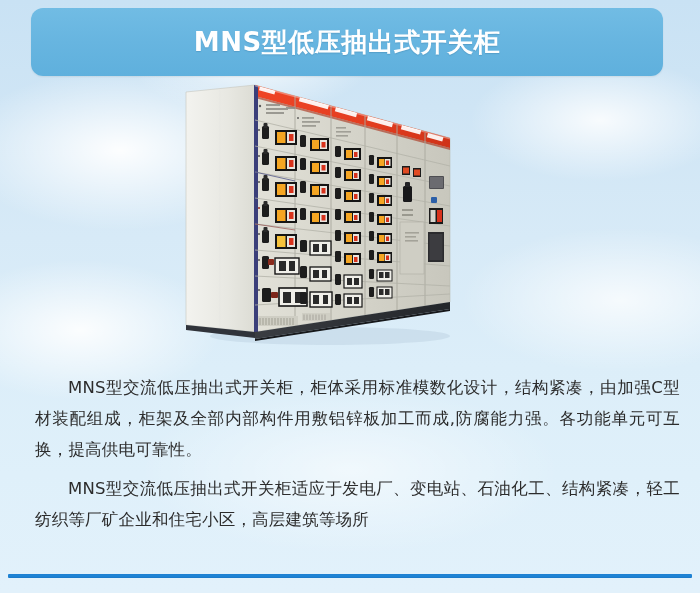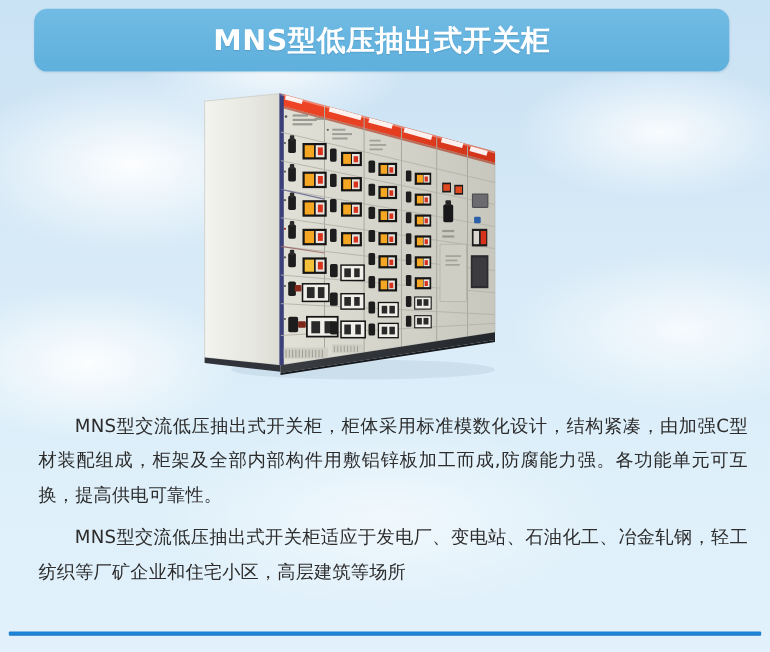--- a/index.html
+++ b/index.html
@@ -24,21 +24,21 @@
       linear-gradient(to bottom, #c9e2f4 0%, #cfe5f5 18%, #d7eaf7 40%, #dceef9 62%, #dff0fa 80%, #e2f1fb 100%);
     overflow: hidden;
   }
 
   
   #title-banner {
     position: absolute;
     left: 31px;
     top: 8px;
     width: 632px;
-    height: 57px;
+    height: 68px;
     border-radius: 12px;
     background: linear-gradient(to bottom, #71bce4 0%, #67b5e0 50%, #5fb0dd 100%);
     box-shadow: 0 1px 2px rgba(0,0,0,0.07);
     display: flex;
     align-items: center;
     justify-content: center;
   }
   #title-banner .title-text {
     color: #ffffff;
     font-size: 26px;
@@ -482,18 +482,18 @@
 
       <polygon points="105,252 300,222 300,229 105,259" fill="url(#baseGrad)"></polygon>
       <polygon points="105,259 300,229 300,231 105,261" fill="#16181b"></polygon>
 
       <polygon points="105,5 300,58 300,59.5 105,6.5" fill="#ffffff" opacity="0.35"></polygon>
     </svg>
   </div>
 
   <div id="description">
     <p>MNS型交流低压抽出式开关柜，柜体采用标准模数化设计，结构紧凑，由加强C型材装配组成，柜架及全部内部构件用敷铝锌板加工而成,防腐能力强。各功能单元可互换，提高供电可靠性。</p>
-    <p>MNS型交流低压抽出式开关柜适应于发电厂、变电站、石油化工、冶金轧钢，轻工纺织等厂矿企业和住宅小区，高层建筑等场所</p>
+    <p>MNS型交流低压抽出式开关柜适应于发电厂、变电站、石油化工、结构紧凑，轻工纺织等厂矿企业和住宅小区，高层建筑等场所</p>
   </div>
 
   <div id="bottom-rule"></div>
 
 </div>
 
 </body></html>

